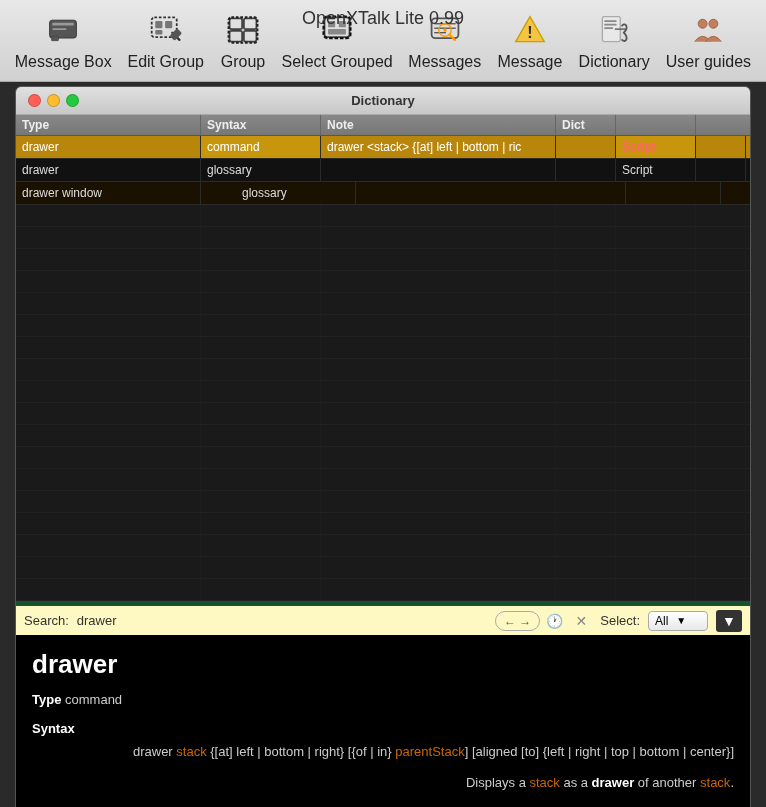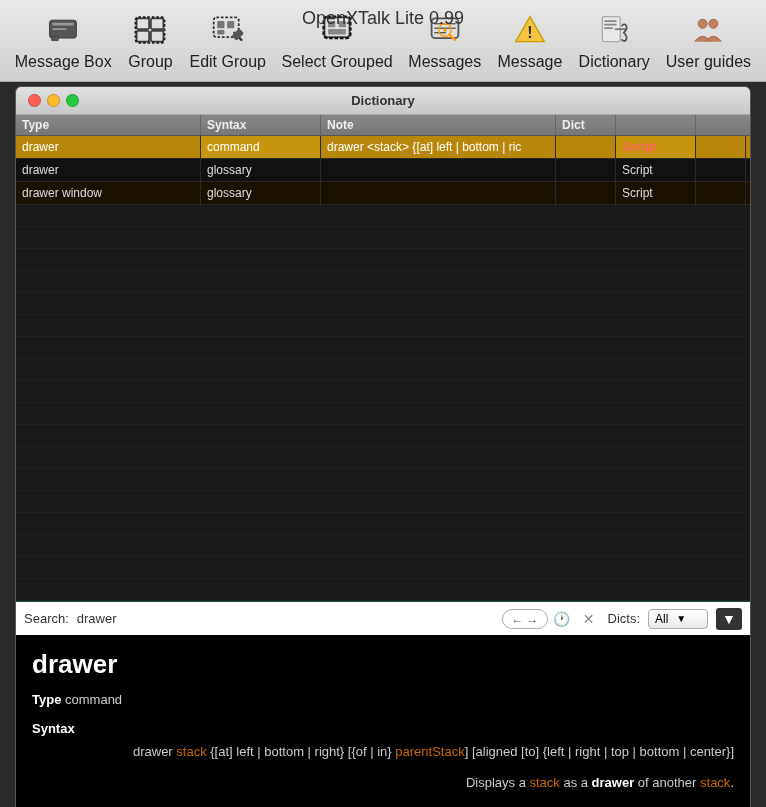--- a/index.html
+++ b/index.html
@@ -122,20 +122,21 @@
       min-height: 22px;
     }
     .table-row.selected {
       background: #b8860b;
     }
     .table-row.dark {
       background: #111;
     }
     .table-row.medium {
       background: #1a1100;
+      gap: 35px;
     }
     .table-cell {
       padding: 2px 6px;
       font-size: 12px;
       color: #ddd;
       border-right: 1px solid #2a2a2a;
       display: flex;
       align-items: center;
       min-height: 22px;
     }
@@ -160,22 +161,22 @@
       display: grid;
       grid-template-columns: 185px 120px 235px 60px 80px 50px;
     }
     .empty-cell {
       border-right: 1px solid #1e1e1e;
       min-height: 22px;
     }
 
     
     .search-bar {
-      background: #ffffff;
-      border-top: 1px solid #14532d;
+      background: #fef9c3;
+      border-top: 5px solid #14532d;
       display: flex;
       align-items: center;
       padding: 4px 8px;
       gap: 8px;
       height: 34px;
     }
     .search-label {
       font-size: 13px;
       color: #333;
       font-weight: 500;
@@ -310,42 +311,42 @@
         <rect x="6" y="26" width="8" height="5" rx="1" fill="#555" stroke="#333" stroke-width="0.5"></rect>
         <polygon points="10,26 14,31 6,31" fill="#555"></polygon>
       </svg>
     </div>
     <span class="label">Message Box</span>
   </div>
 
   <div class="toolbar-item">
     <div class="icon-box">
       <svg class="toolbar-svg" viewBox="0 0 38 38" fill="none">
-        <rect x="4" y="6" width="14" height="12" rx="2" fill="none" stroke="#444" stroke-width="2"></rect>
-        <rect x="20" y="6" width="14" height="12" rx="2" fill="none" stroke="#444" stroke-width="2"></rect>
-        <rect x="4" y="20" width="14" height="12" rx="2" fill="none" stroke="#444" stroke-width="2"></rect>
-        <rect x="20" y="20" width="14" height="12" rx="2" fill="none" stroke="#444" stroke-width="2"></rect>
-        <rect x="3" y="5" width="32" height="28" rx="3" fill="none" stroke="#222" stroke-width="2.5" stroke-dasharray="3,2"></rect>
-      </svg>
-    </div>
-    <span class="label">Group</span>
-  </div>
-
-  <div class="toolbar-item">
-    <div class="icon-box">
-      <svg class="toolbar-svg" viewBox="0 0 38 38" fill="none">
         <rect x="3" y="5" width="28" height="22" rx="3" fill="none" stroke="#333" stroke-width="2" stroke-dasharray="3,2"></rect>
         <rect x="7" y="9" width="8" height="8" rx="1" fill="#777"></rect>
         <rect x="18" y="9" width="8" height="8" rx="1" fill="#777"></rect>
         <rect x="7" y="19" width="8" height="5" rx="1" fill="#777"></rect>
         <line x1="26" y1="22" x2="34" y2="30" stroke="#333" stroke-width="2.5" stroke-linecap="round"></line>
         <rect x="26" y="18" width="8" height="12" rx="2" transform="rotate(45 30 24)" fill="#555"></rect>
       </svg>
     </div>
     <span class="label">Edit Group</span>
+  </div>
+
+  <div class="toolbar-item">
+    <div class="icon-box">
+      <svg class="toolbar-svg" viewBox="0 0 38 38" fill="none">
+        <rect x="4" y="6" width="14" height="12" rx="2" fill="none" stroke="#444" stroke-width="2"></rect>
+        <rect x="20" y="6" width="14" height="12" rx="2" fill="none" stroke="#444" stroke-width="2"></rect>
+        <rect x="4" y="20" width="14" height="12" rx="2" fill="none" stroke="#444" stroke-width="2"></rect>
+        <rect x="20" y="20" width="14" height="12" rx="2" fill="none" stroke="#444" stroke-width="2"></rect>
+        <rect x="3" y="5" width="32" height="28" rx="3" fill="none" stroke="#222" stroke-width="2.5" stroke-dasharray="3,2"></rect>
+      </svg>
+    </div>
+    <span class="label">Group</span>
   </div>
 
   <div class="toolbar-item">
     <div class="icon-box">
       <svg class="toolbar-svg" viewBox="0 0 38 38" fill="none">
         <rect x="5" y="5" width="28" height="22" rx="3" fill="none" stroke="#444" stroke-width="2"></rect>
         <rect x="9" y="9" width="8" height="7" rx="1" fill="#888"></rect>
         <rect x="21" y="9" width="8" height="7" rx="1" fill="#888"></rect>
         <rect x="9" y="18" width="20" height="6" rx="1" fill="#888"></rect>
         <rect x="4" y="4" width="30" height="24" rx="4" fill="none" stroke="#111" stroke-width="2.5" stroke-dasharray="4,2"></rect>
@@ -603,21 +604,21 @@
   </div>
 
   <div class="search-bar">
     <span class="search-label">Search:</span>
     <input class="search-input" type="text" value="drawer" style="">
     <div class="search-controls">
       <button class="nav-btn">← →</button>
       <button class="clock-btn">🕐</button>
       <button class="x-btn">✕</button>
     </div>
-    <span class="dicts-label">Dicts:</span>
+    <span class="dicts-label">Select:</span>
     <div class="dicts-select">
       <span>All</span>
       <span style="margin-left:4px; font-size:10px;">▼</span>
     </div>
     <button class="filter-btn">
       <span>▼</span>
     </button>
   </div>
 
   <div class="doc-pane">

